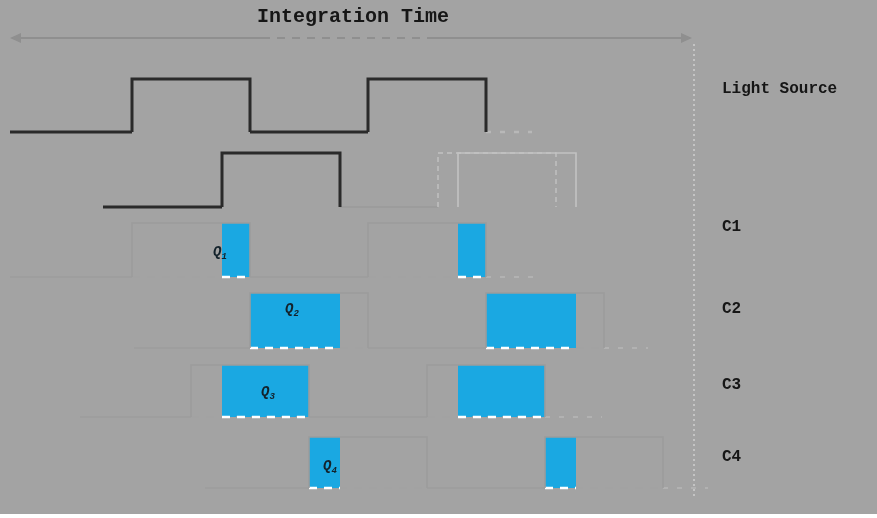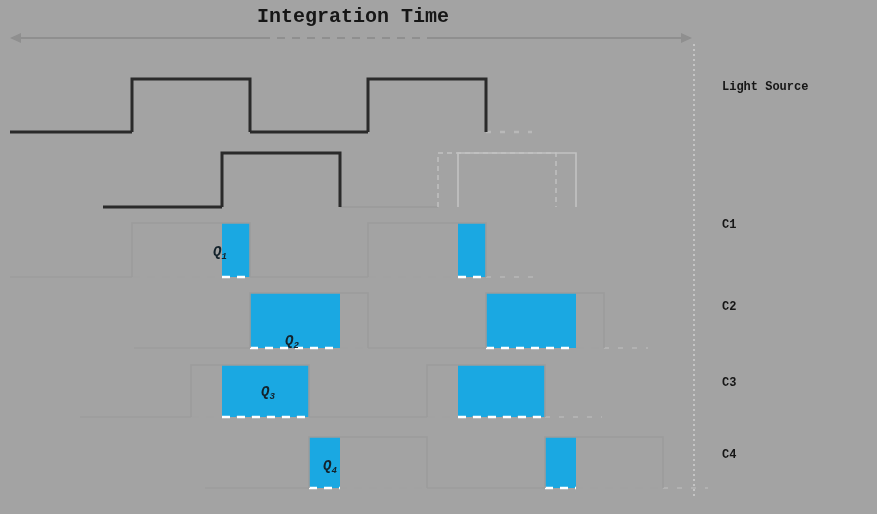--- a/index.html
+++ b/index.html
@@ -13,21 +13,21 @@
   #wave-svg{position:absolute;left:0;top:0;}
   .diagram-title{
     position:absolute;
     top:5px;left:353px;
     transform:translateX(-50%);
     font-size:20px;font-weight:bold;color:#161616;
     white-space:nowrap;
   }
   .row-label{
     position:absolute;
-    font-size:12px;font-weight:bold;color:#161616;
+    font-size:16px;font-weight:bold;color:#161616;
     white-space:nowrap;
   }
   .q-label{
     position:absolute;
     transform:translate(-50%,-50%);
     font-size:14px;font-weight:bold;font-style:italic;color:#13222b;
     white-space:nowrap;
   }
   .q-label sub{font-size:9px;font-style:italic;}
 </style>
@@ -105,17 +105,17 @@
 
   <div class="diagram-title">Integration Time</div>
 
   <div class="row-label" style="left: 722px; top: 80px;">Light Source</div>
   <div class="row-label" style="left: 722px; top: 218px;">C1</div>
   <div class="row-label" style="left: 722px; top: 300px;">C2</div>
   <div class="row-label" style="left: 722px; top: 376px;">C3</div>
   <div class="row-label" style="left: 722px; top: 448px;">C4</div>
 
   <div class="q-label" style="left: 220px; top: 253px;"><span>Q</span><sub>1</sub></div>
-  <div class="q-label" style="left: 292px; top: 342px;"><span>Q</span><sub>2</sub></div>
+  <div class="q-label" style="left: 292px; top: 310px;"><span>Q</span><sub>2</sub></div>
   <div class="q-label" style="left: 268px; top: 393px;"><span>Q</span><sub>3</sub></div>
   <div class="q-label" style="left: 330px; top: 467px;"><span>Q</span><sub>4</sub></div>
 
 </div>
 
 </body></html>

